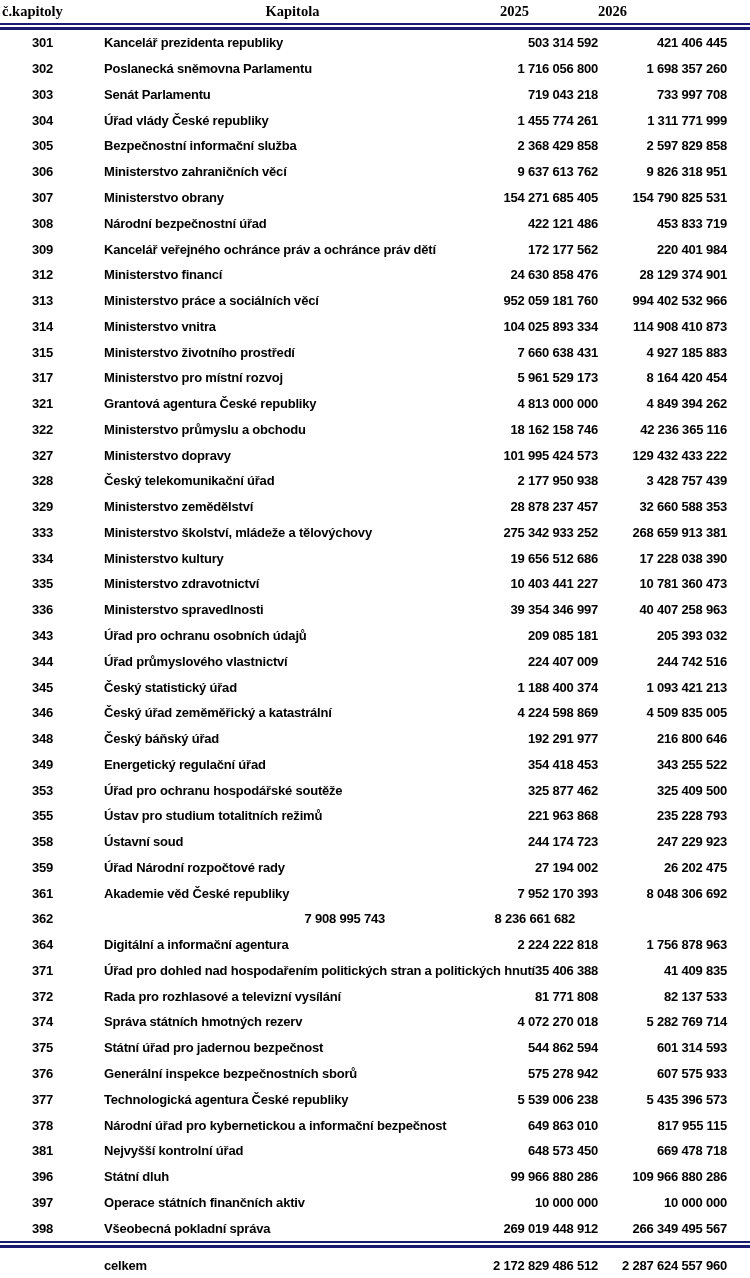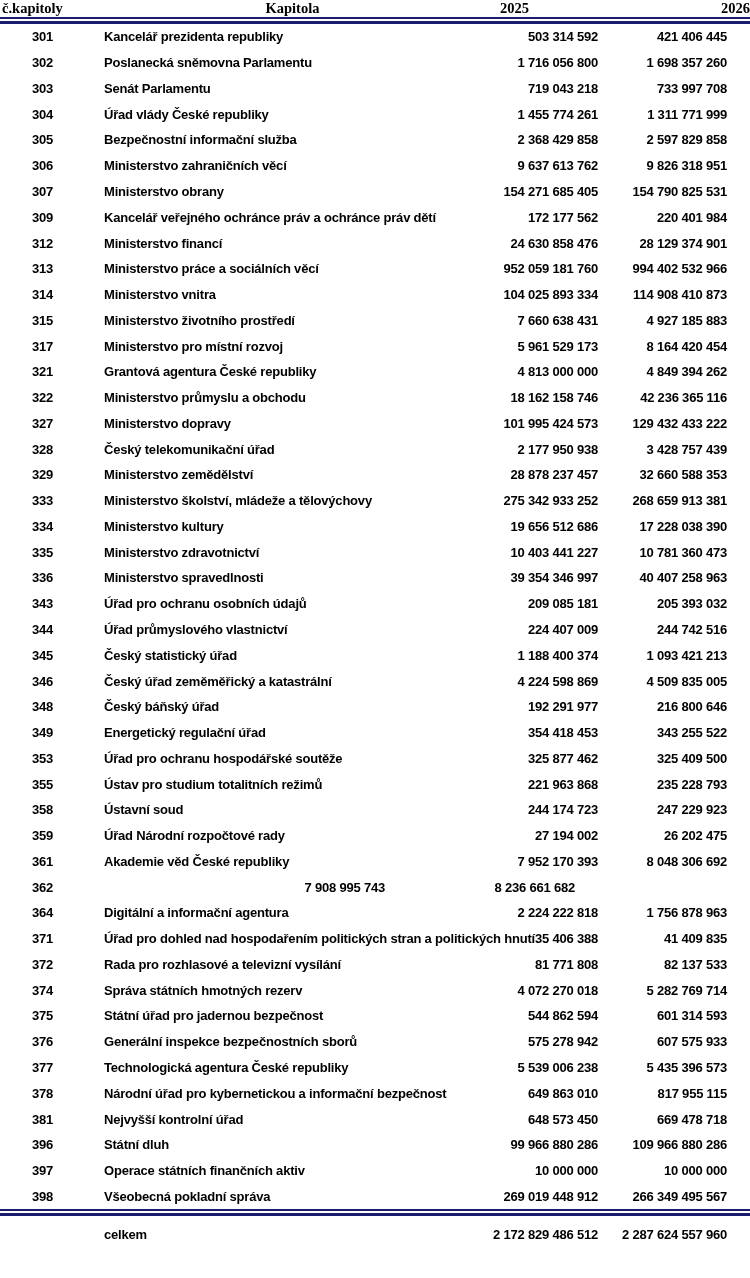--- a/index.html
+++ b/index.html
@@ -14,30 +14,30 @@
     font-family: "Liberation Sans", sans-serif;
     font-weight: bold;
     color: #000000;
   }
   .budget-table { width: 750px; }
 
   
   .thead {
     display: grid;
     grid-template-columns: 85px 415px 98px 152px;
-    height: 17px;
+    height: 23px;
     align-items: center;
     font-family: "Liberation Serif", serif;
     font-weight: bold;
     font-size: 14.5px;
   }
   .th-no   { text-align: left; padding-left: 2px; }
   .th-name { text-align: center; }
   .th-2025 { text-align: left; }
-  .th-2026 { text-align: right; }
+  .th-2026 { text-align: left; }
 
   
   .double-rule {
     height: 2px;
     border-top: 2px solid #1b1b6f;
     border-bottom: 3px solid #1b1b6f;
   }
 
   
   .trow {
@@ -114,20 +114,26 @@
     <div class="cell-2025">9 637 613 762</div>
     <div class="cell-2026">9 826 318 951</div>
   </div>
       <div class="trow">
     <div class="cell-no">307</div>
     <div class="cell-name">Ministerstvo obrany</div>
     <div class="cell-2025">154 271 685 405</div>
     <div class="cell-2026">154 790 825 531</div>
   </div>
       <div class="trow">
+    <div class="cell-no">308</div>
+    <div class="cell-name">Národní bezpečnostní úřad</div>
+    <div class="cell-2025">422 121 486</div>
+    <div class="cell-2026">453 833 719</div>
+  </div>
+      <div class="trow">
     <div class="cell-no">309</div>
     <div class="cell-name">Kancelář veřejného ochránce práv a ochránce práv dětí</div>
     <div class="cell-2025">172 177 562</div>
     <div class="cell-2026">220 401 984</div>
   </div>
       <div class="trow">
     <div class="cell-no">312</div>
     <div class="cell-name">Ministerstvo financí</div>
     <div class="cell-2025">24 630 858 476</div>
     <div class="cell-2026">28 129 374 901</div>

